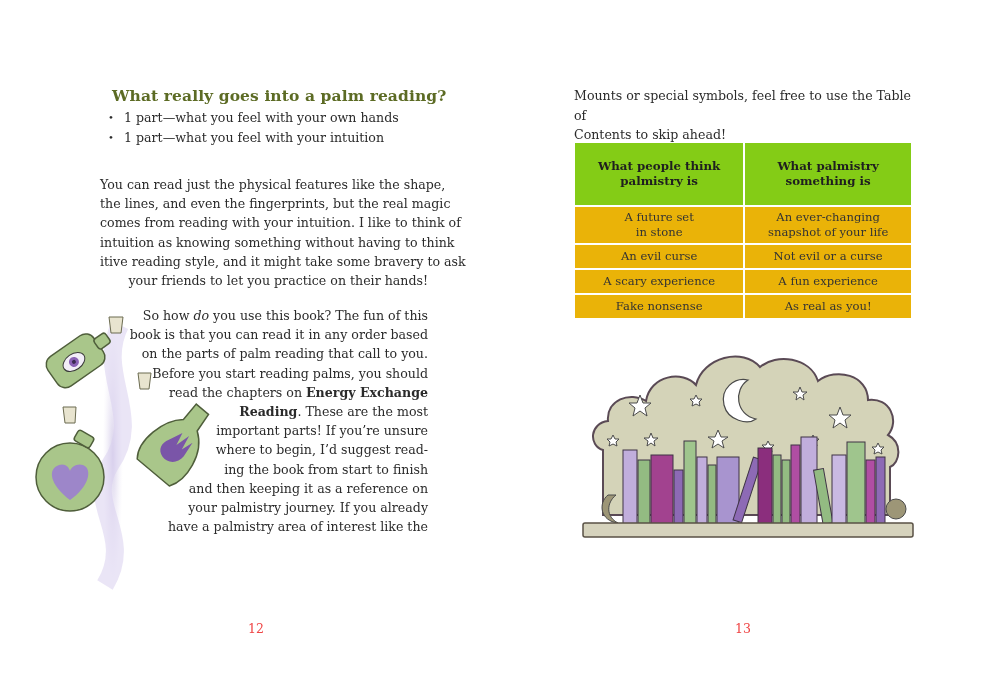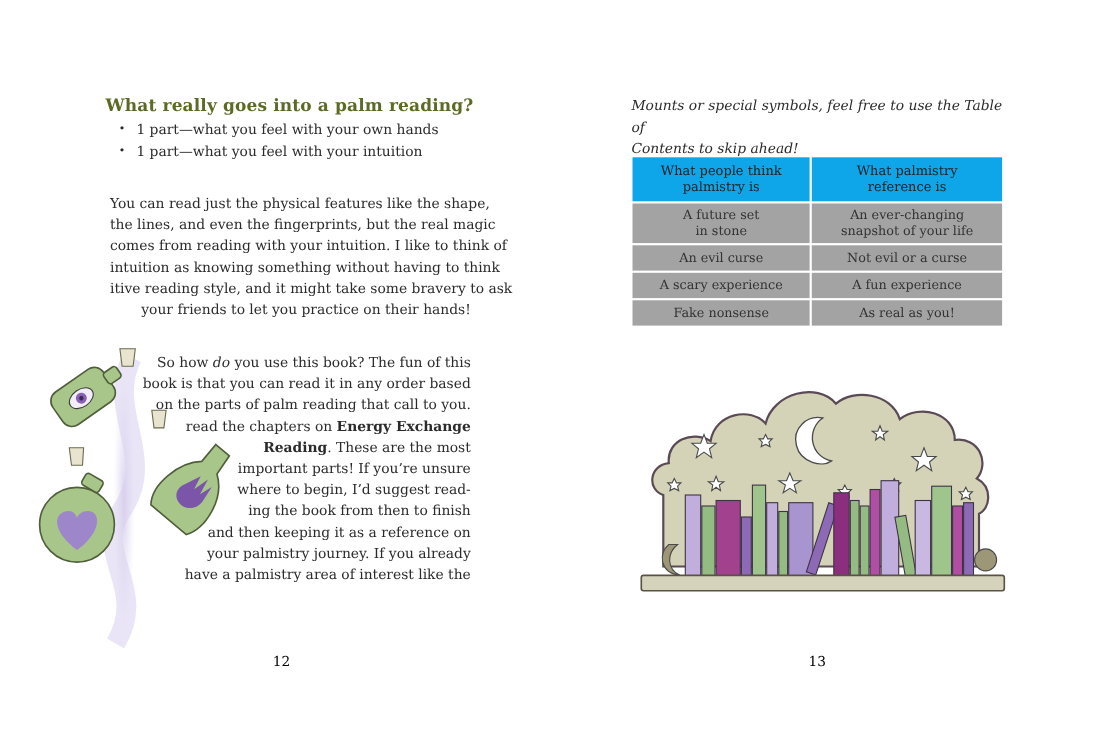--- a/index.html
+++ b/index.html
@@ -2,41 +2,41 @@
 <html><head>
 <meta charset="utf-8">
 <style>
   html, body { margin:0; padding:0; }
   body { width:1000px; height:676px; background:#ffffff; position:relative; overflow:hidden;
          font-family:"DejaVu Serif", serif; color:#2b2b2b; }
   .page { position:absolute; top:0; height:676px; }
   .left { left:0; width:500px; }
   .right { left:500px; width:500px; }
 
-  .heading { position:absolute; left:96px; top:86px; font-weight:bold; font-size:15.5px; color:#5c6b24; letter-spacing:0.1px; }
+  .heading { position:absolute; left:112px; top:86px; font-weight:bold; font-size:15.5px; color:#5c6b24; letter-spacing:0.1px; }
   .bullets { position:absolute; left:106px; top:108px; margin:0; padding:0; list-style:none; font-size:12.6px; line-height:19.5px; }
   .bullets li { position:relative; padding-left:18px; }
   .bullets li::before { content:"•"; position:absolute; left:2px; top:0; font-size:10px; }
 
   .body-text { position:absolute; font-size:12.6px; line-height:19.2px; white-space:nowrap; }
   .body-text .ln { display:block; text-align:right; }
   .p1 { left:100px; top:175px; width:328px; }
-  .p2 { left:100px; top:320px; width:328px; }
+  .p2 { left:100px; top:306px; width:328px; }
   .j { text-align:justify; text-align-last:justify; }
   b { font-weight:bold; }
 
-  .page-num { position:absolute; top:593px; font-size:12.5px; color:#000000; }
+  .page-num { position:absolute; top:621px; font-size:12.5px; color:#ef4444; }
   .pn-left { left:248px; }
   .pn-right { left:235px; }
 
-  .intro-right { position:absolute; left:74px; top:86px; font-size:12.6px; line-height:19.5px; width:345px;font-style:italic; }
+  .intro-right { position:absolute; left:74px; top:86px; font-size:12.6px; line-height:19.5px; width:345px; }
 
   .table { position:absolute; left:73px; top:141px; width:340px; border-collapse:separate; border-spacing:2px; }
-  .table td, .table th { background:#a3a3a3; text-align:center; font-size:11.6px; padding:3px 4px; line-height:15px; color:#333; }
-  .table th { background:#0ea5e9; font-weight:normal; font-size:11.8px; color:#1f1f1f; padding:5px 4px; }
+  .table td, .table th { background:#eab308; text-align:center; font-size:11.6px; padding:3px 4px; line-height:15px; color:#333; }
+  .table th { background:#84cc16; font-weight:bold; font-size:11.8px; color:#1f1f1f; padding:16px 4px; }
   .table td { height:17px; }
   .table tr.tall td { height:30px; }
 
   .shelf-illustration { position:absolute; left:78px; top:345px; width:340px; height:200px; }
   .potions-illustration { position:absolute; left:25px; top:305px; width:190px; height:285px; }
 </style>
 </head>
 <body>
 
 <div class="page left">
@@ -52,25 +52,26 @@
     <span class="ln j">comes from reading with your intuition. I like to think of</span>
     <span class="ln j">intuition as knowing something without having to think</span>
     <span class="ln j">itive reading style, and it might take some bravery to ask</span>
     <span class="ln">your friends to let you practice on their hands!</span>
   </div>
 
   <div class="body-text p2">
     <span class="ln"><span>So how </span><i>do</i><span> you use this book? The fun of this</span></span>
     <span class="ln">book is that you can read it in any order based</span>
     <span class="ln">on the parts of palm reading that call to you.</span>
+    <span class="ln">Before you start reading palms, you should</span>
     <span class="ln"><span>read the chapters on </span><b>Energy Exchange</b></span>
     <span class="ln"><b>Reading</b><span>. These are the most</span></span>
     <span class="ln">important parts! If you’re unsure</span>
     <span class="ln">where to begin, I’d suggest read-</span>
-    <span class="ln">ing the book from then to finish</span>
+    <span class="ln">ing the book from start to finish</span>
     <span class="ln">and then keeping it as a reference on</span>
     <span class="ln">your palmistry journey. If you already</span>
     <span class="ln">have a palmistry area of interest like the</span>
   </div>
 
   <svg class="potions-illustration" viewBox="0 0 190 285">
     <defs>
       <radialGradient id="mist" cx="50%" cy="50%" r="50%">
         <stop offset="0%" stop-color="#c9bfe3" stop-opacity="0.9"></stop>
         <stop offset="100%" stop-color="#e9e4f4" stop-opacity="0"></stop>
@@ -117,21 +118,21 @@
 
   <table class="table">
     <tbody>
         <tr>
       <th>
             <div>What people think</div>
             <div>palmistry is</div>
           </th>
       <th>
             <div>What palmistry</div>
-            <div>reference is</div>
+            <div>something is</div>
           </th>
     </tr>
     <tr class="tall">
       <td>
             <div>A future set</div>
             <div>in stone</div>
           </td>
       <td>
             <div>An ever-changing</div>
             <div>snapshot of your life</div>

